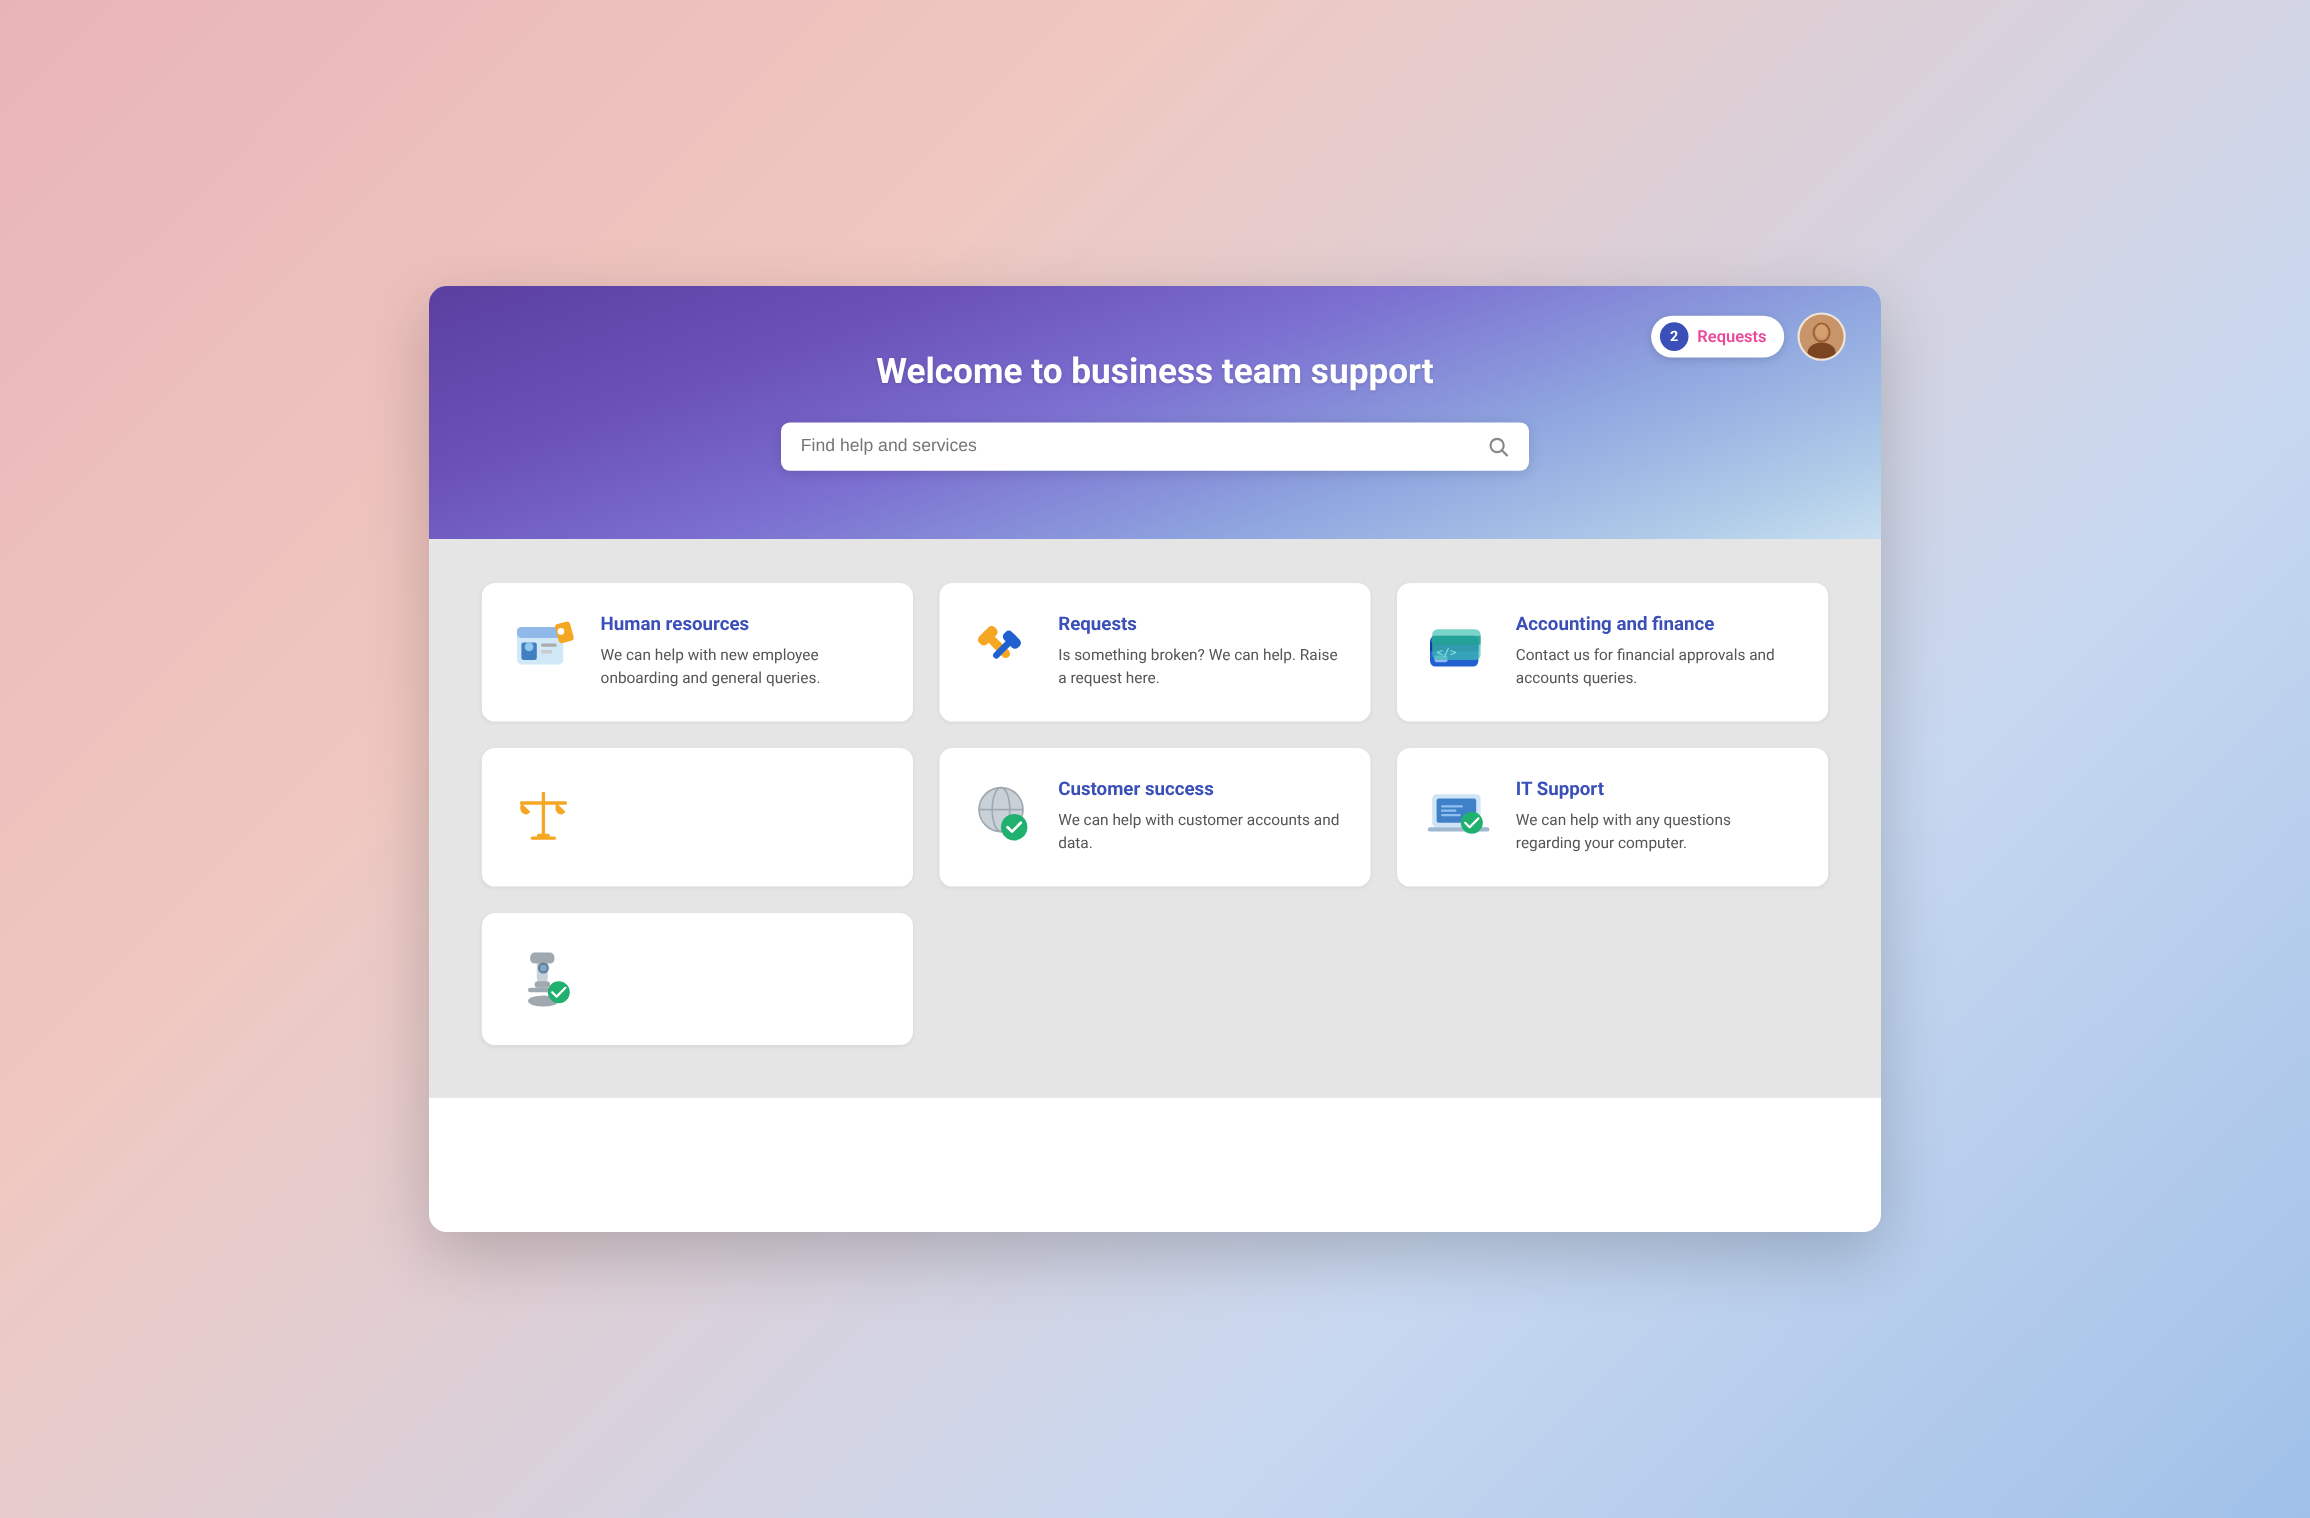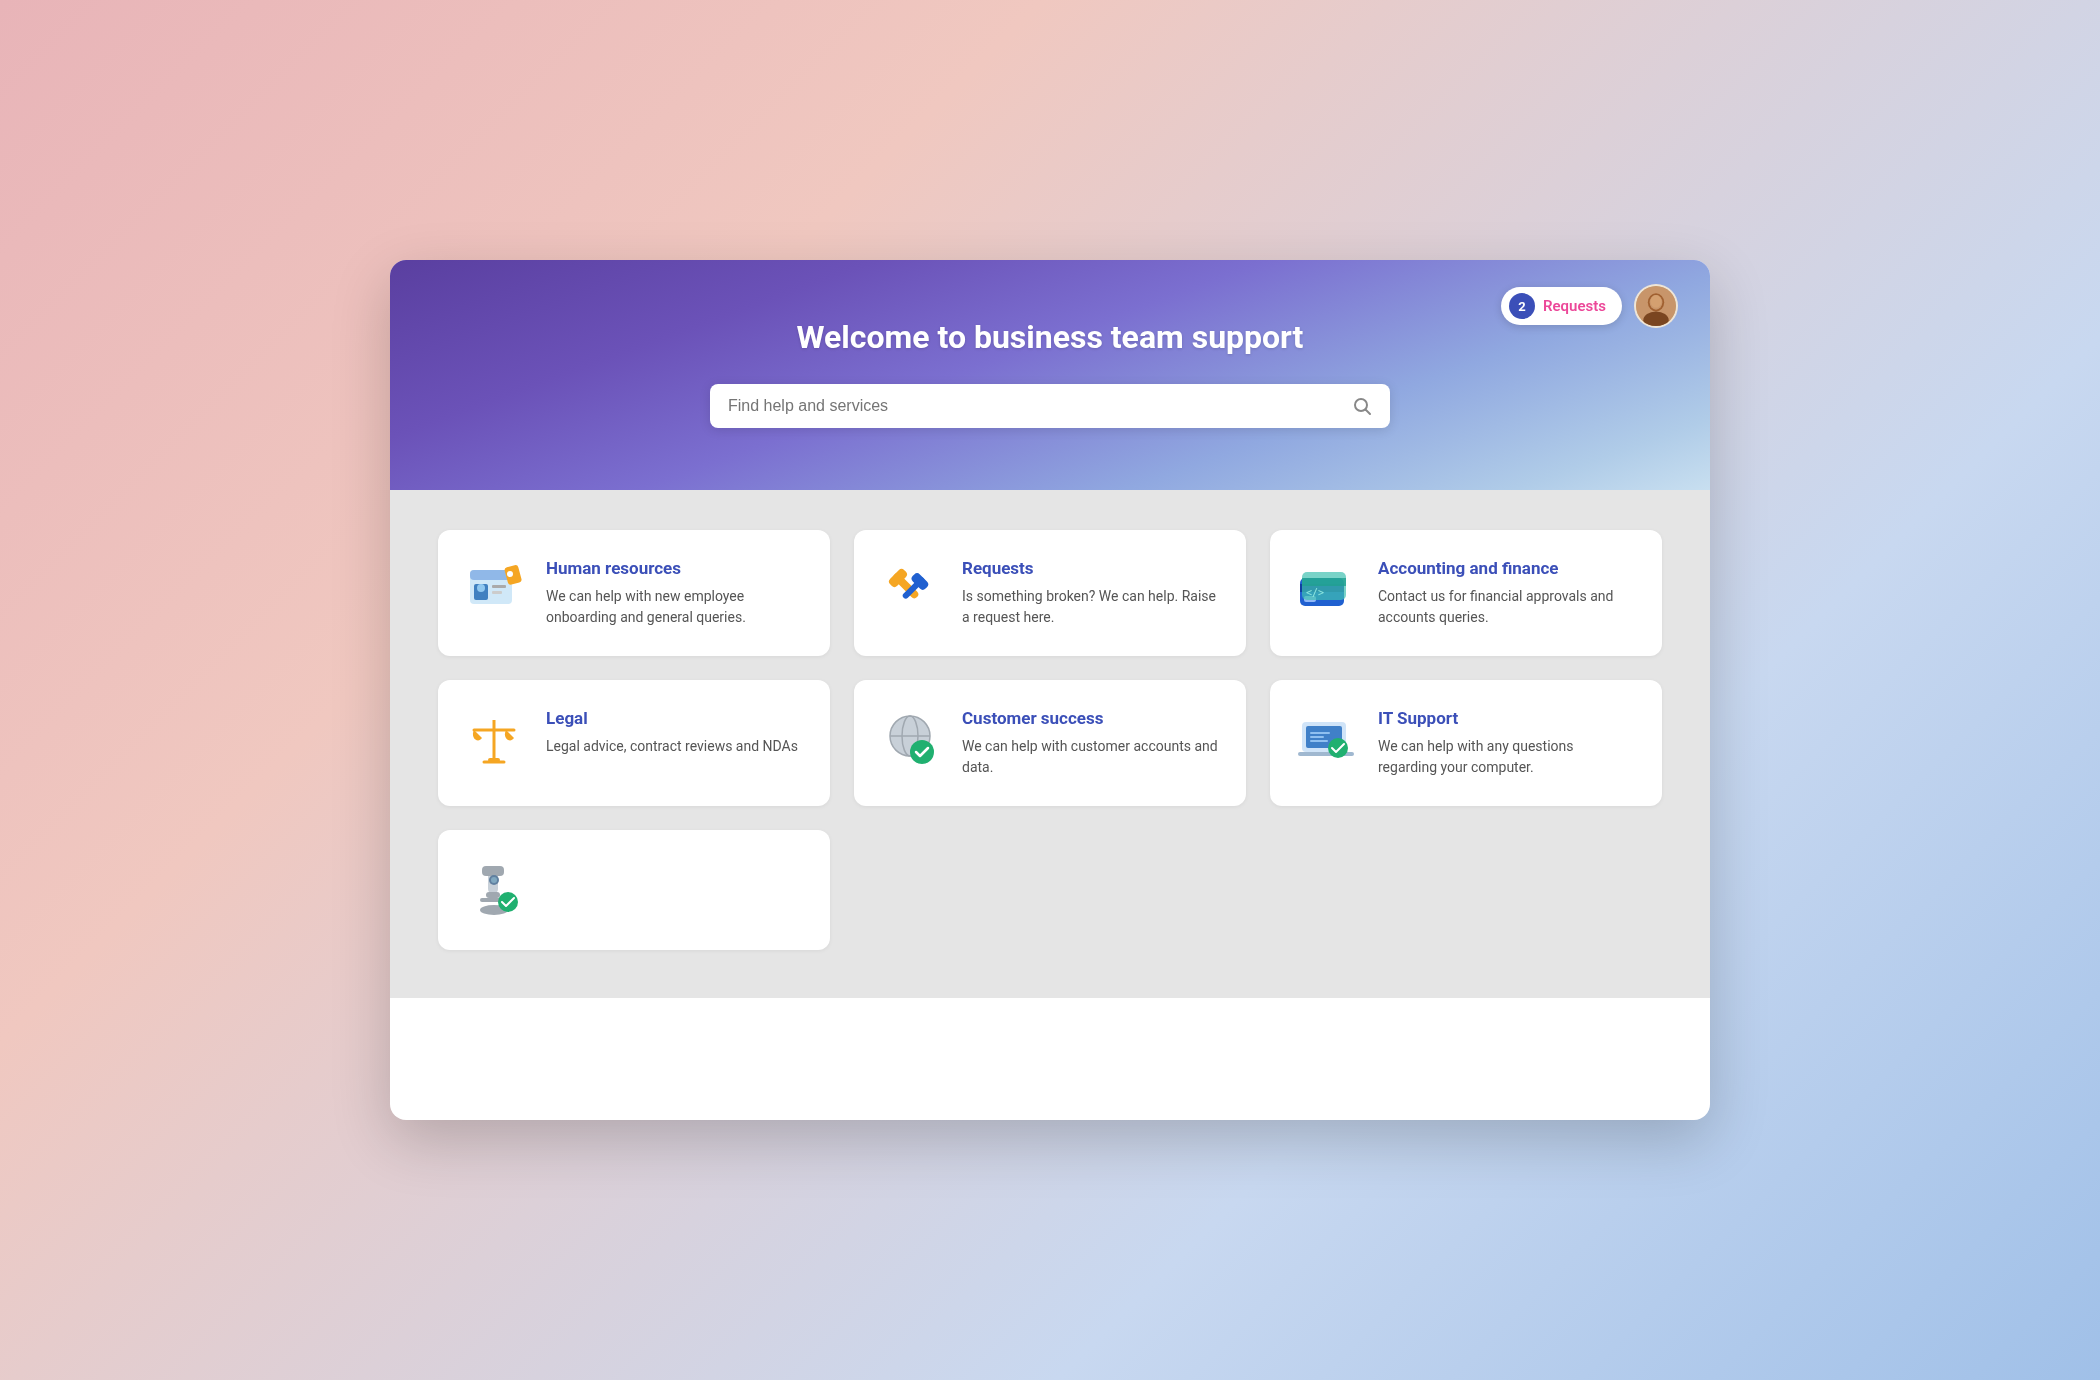--- a/index.html
+++ b/index.html
@@ -278,24 +278,20 @@
 
             <path d="M12 22 C8 30 16 36 20 30 Z" fill="#f5a623"></path>
 
             <path d="M52 22 C48 30 56 36 60 30 Z" fill="#f5a623" transform="translate(-16 0) scale(-1,1) translate(-32,0)"></path>
             <path d="M44 22 C40 30 48 36 52 30 Z" fill="#f5a623"></path>
 
             <rect x="26" y="50" width="12" height="4" rx="2" fill="#f5a623"></rect>
             <line x1="22" y1="54" x2="42" y2="54" stroke="#f5a623" stroke-width="3" stroke-linecap="round"></line>
           </svg>
         </div>
-        <div class="card-body">
-          <div class="card-title">Legal</div>
-          <div class="card-desc">Legal advice, contract reviews and NDAs</div>
-        </div>
       </div>
 
       <div class="card">
         <div class="card-icon">
           <svg width="64" height="64" viewBox="0 0 64 64" fill="none">
 
             <circle cx="32" cy="28" r="20" fill="#c8d0d8"></circle>
             <circle cx="32" cy="28" r="20" fill="none" stroke="#a0a8b0" stroke-width="1.5"></circle>
             <ellipse cx="32" cy="28" rx="8" ry="20" fill="none" stroke="#a0a8b0" stroke-width="1.5"></ellipse>
             <line x1="12" y1="28" x2="52" y2="28" stroke="#a0a8b0" stroke-width="1.5"></line>

